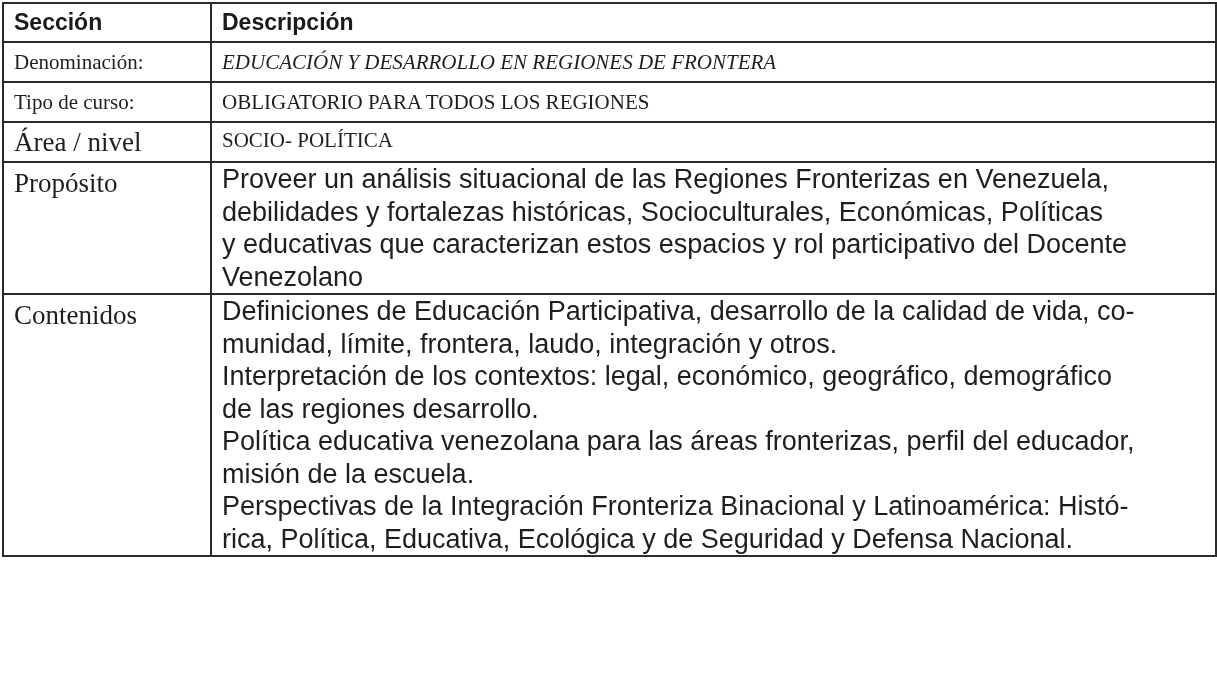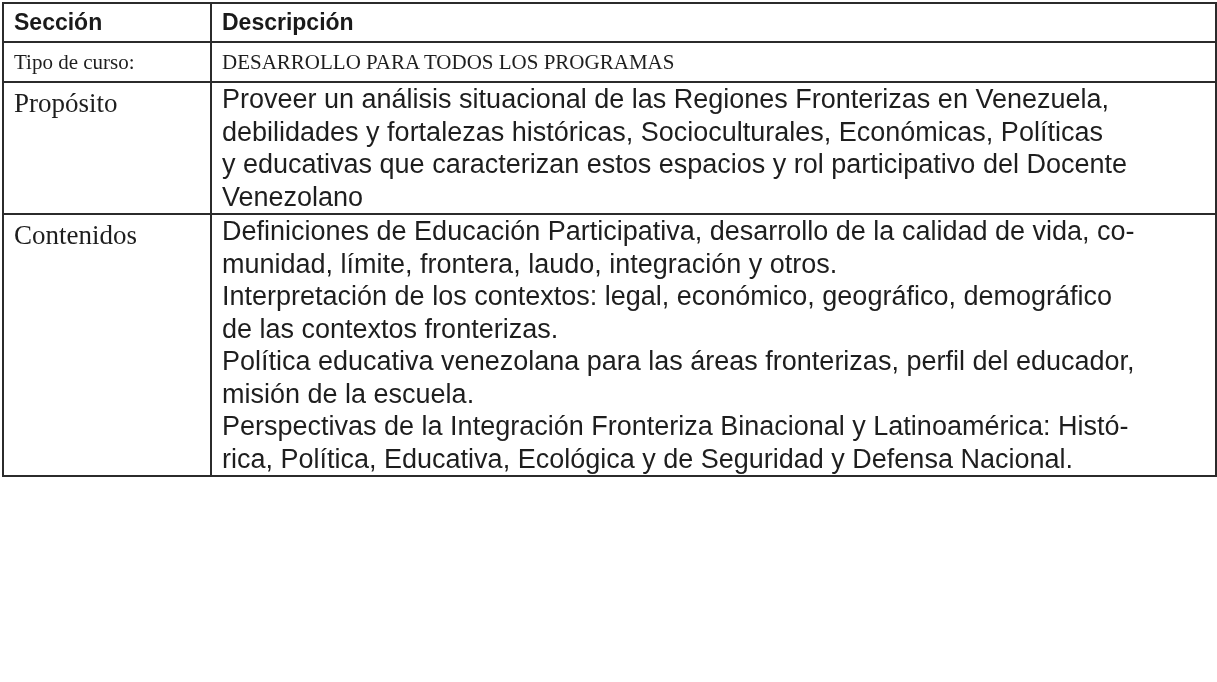--- a/index.html
+++ b/index.html
@@ -89,45 +89,53 @@
   <colgroup>
     <col class="c1">
     <col class="c2">
   </colgroup>
   <tbody>
       <tr>
     <th class="hdr">Sección</th>
     <th class="hdr">Descripción</th>
   </tr>
 
+  <tr class="row-short">
+    <td class="lbl-small">Denominación:</td>
+    <td class="val-small italic">EDUCACIÓN Y DESARROLLO EN REGIONES DE FRONTERA</td>
+  </tr>
 
   <tr class="row-short">
     <td class="lbl-small">Tipo de curso:</td>
-    <td class="val-small">DESARROLLO PARA TODOS LOS PROGRAMAS</td>
+    <td class="val-small">OBLIGATORIO PARA TODOS LOS REGIONES</td>
   </tr>
 
+  <tr class="row-short">
+    <td class="lbl-large">Área / nivel</td>
+    <td class="val-small top">SOCIO- POLÍTICA</td>
+  </tr>
 
 
   <tr>
     <td class="lbl-large tall">Propósito</td>
     <td class="val-large">
       <span class="line">Proveer un análisis situacional de las Regiones Fronterizas en Venezuela,</span>
       <span class="line">debilidades y fortalezas históricas, Socioculturales, Económicas, Políticas</span>
       <span class="line">y educativas que caracterizan estos espacios y rol participativo del Docente</span>
       <span class="line">Venezolano</span>
     </td>
   </tr>
 
   <tr>
     <td class="lbl-large tall">Contenidos</td>
     <td class="val-large">
       <span class="line">Definiciones de Educación Participativa, desarrollo de la calidad de vida, co-</span>
       <span class="line">munidad, límite, frontera, laudo, integración y otros.</span>
       <span class="line">Interpretación de los contextos: legal, económico, geográfico, demográfico</span>
-      <span class="line">de las contextos fronterizas.</span>
+      <span class="line">de las regiones desarrollo.</span>
       <span class="line">Política educativa venezolana para las áreas fronterizas, perfil del educador,</span>
       <span class="line">misión de la escuela.</span>
       <span class="line">Perspectivas de la Integración Fronteriza Binacional y Latinoamérica: Histó-</span>
       <span class="line">rica, Política, Educativa, Ecológica y de Seguridad y Defensa Nacional.</span>
     </td>
   </tr>
 </tbody>
   </table>
 
 </body></html>

